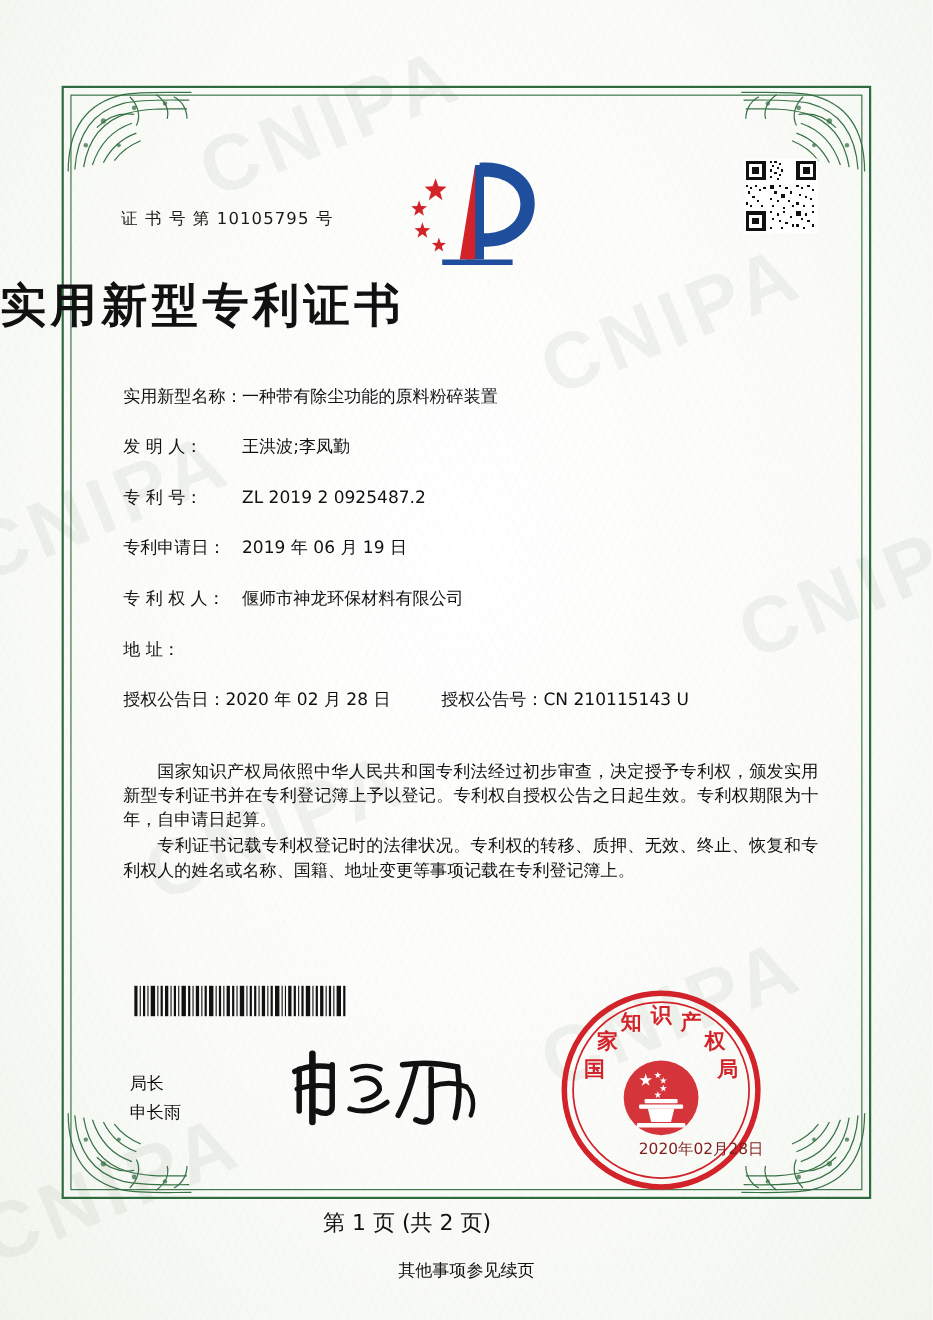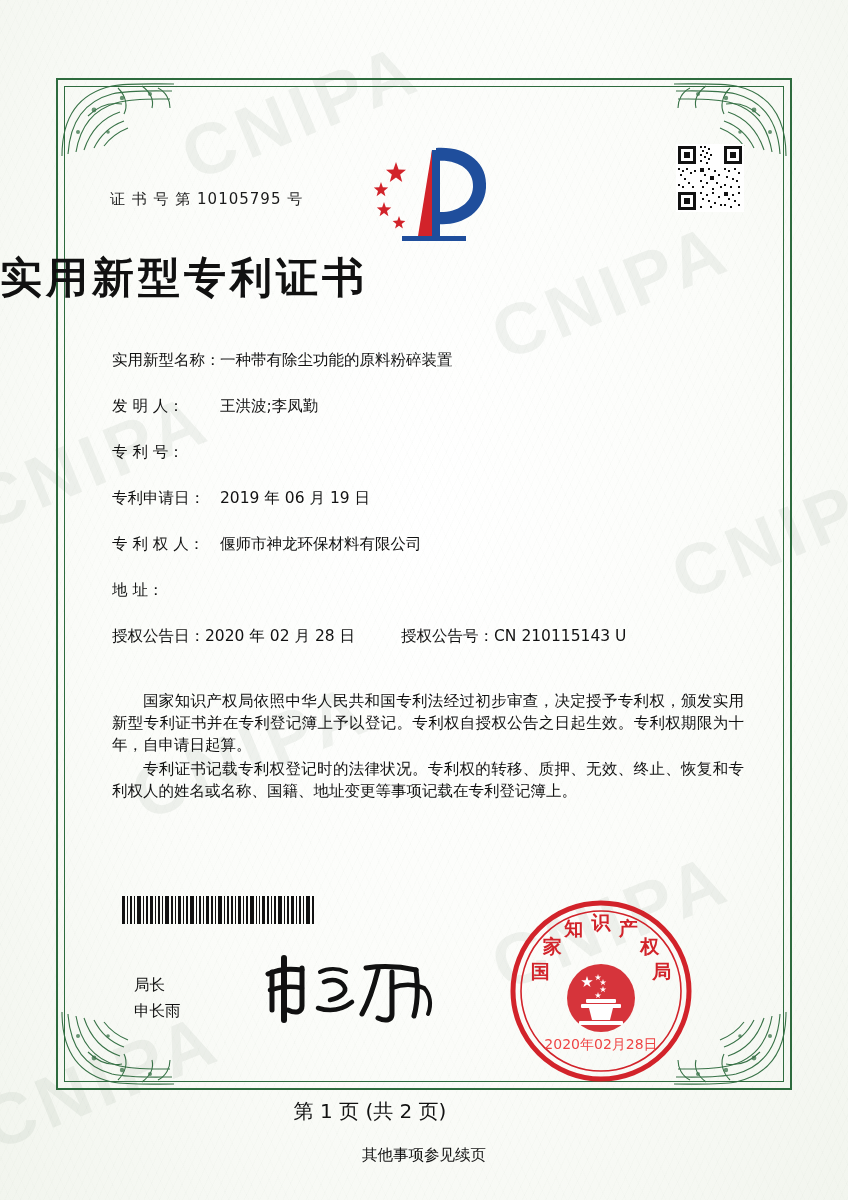--- a/index.html
+++ b/index.html
@@ -183,40 +183,39 @@
   }
 
   
   .sig-label {
     position: absolute;
     left: 118px; top: 972px;
     font-size: 15.5px;
     line-height: 26px;
     color: #111;
     font-family: "DejaVu Sans", "Liberation Sans", sans-serif;
-    margin-left: 16px;
   }
   .sig-hand {
     position: absolute;
     left: 258px; top: 952px;
     width: 200px; height: 76px;
   }
 
   
   .seal {
     position: absolute;
     left: 508px; top: 898px;
     width: 186px; height: 186px;
   }
   .seal-date {
     position: absolute;
     left: 508px; top: 1036px;
     width: 186px;
-    text-align: center;
-    color: #ef4444;
+    text-align: right;
+    color: #7f1d1d;
     font-size: 14px;
     letter-spacing: 0px;
     font-family: "DejaVu Sans", "Liberation Sans", sans-serif;
   }
 
   
   .page-num {
     position: absolute;
     left: 0; top: 1098px;
     width: 740px;
@@ -455,20 +454,21 @@
     <div class="field-row">
       <span class="field-label">实用新型名称：</span>
       <span class="field-value">一种带有除尘功能的原料粉碎装置</span>
     </div>
     <div class="field-row">
       <span class="field-label">发    明    人：</span>
       <span class="field-value">王洪波;李凤勤</span>
     </div>
     <div class="field-row">
       <span class="field-label">专    利    号：</span>
+      <span class="field-value">ZL 2019 2 0925487.2</span>
     </div>
     <div class="field-row">
       <span class="field-label">专利申请日：</span>
       <span class="field-value">2019 年 06 月 19 日</span>
     </div>
     <div class="field-row">
       <span class="field-label">专  利  权  人：</span>
       <span class="field-value">偃师市神龙环保材料有限公司</span>
     </div>
     <div class="field-row">

